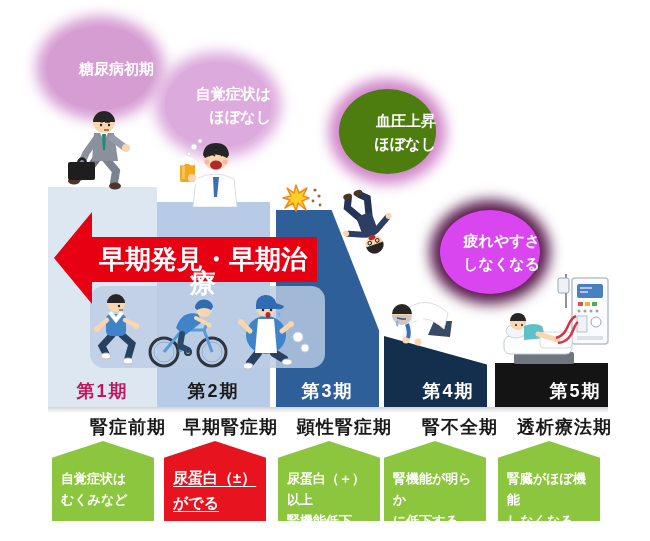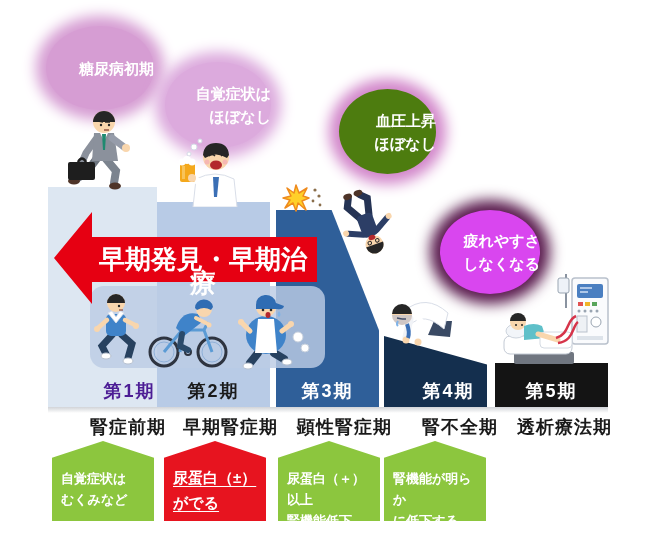--- a/index.html
+++ b/index.html
@@ -20,25 +20,25 @@
   .s3{left:276px;top:210px;width:103px;height:197px;background:#2f5f99;
       clip-path:polygon(0 0,54% 0,100% 61%,100% 100%,0 100%);}
   .s4{left:384px;top:336px;width:103px;height:71px;background:#142f4e;
       clip-path:polygon(0 0,100% 40%,100% 100%,0 100%);}
   .s5{left:495px;top:363px;width:113px;height:44px;background:#141414;}
   .ground-shadow{position:absolute;left:48px;top:407px;width:560px;height:6px;z-index:1;
       background:linear-gradient(to bottom,rgba(90,100,115,.28),rgba(90,100,115,0));}
   
   .period{position:absolute;top:379px;height:24px;font-size:18px;font-weight:bold;
           text-align:center;letter-spacing:2px;z-index:4;}
-  .p1{left:48px;width:109px;color:#4c1d95;margin-left:27px;}
+  .p1{left:48px;width:109px;color:#be185d;}
   .p2{left:157px;width:113px;color:#1a1a1a;}
   .p3{left:276px;width:103px;color:#fff;}
   .p4{left:384px;width:103px;color:#fff;margin-left:13px;}
-  .p5{left:495px;width:113px;color:#fff;}
+  .p5{left:495px;width:113px;color:#fff;padding-left:24px;}
   
   .arrow-svg{position:absolute;left:48px;top:206px;z-index:5;}
   .arrow-label{position:absolute;left:88px;top:247px;width:230px;text-align:center;
           color:#fff;font-weight:bold;font-size:26px;line-height:24px;z-index:6;}
   
   .exercise-panel{position:absolute;left:90px;top:286px;width:235px;height:82px;
           border-radius:14px;background:rgba(188,204,228,.82);z-index:2;}
   
   .fig{position:absolute;z-index:7;}
   
@@ -112,20 +112,24 @@
     <span class="line">尿蛋白（±）</span>
     <span class="line">がでる</span>
   </div>
   <div class="note g c3">
     <span class="line">尿蛋白（＋）以上</span>
     <span class="line">腎機能低下</span>
   </div>
   <div class="note g c4">
     <span class="line">腎機能が明らか</span>
     <span class="line">に低下する</span>
+  </div>
+  <div class="note g c5">
+    <span class="line">腎臓がほぼ機能</span>
+    <span class="line">しなくなる</span>
   </div>
 
   <svg class="fig" style="left:56px;top:107px" width="88" height="85" viewBox="0 0 88 85">
     <path d="M42 50 L30 66 L20 72" stroke="#6e7680" stroke-width="8" fill="none" stroke-linecap="round"></path>
     <ellipse cx="18" cy="74" rx="6" ry="3.5" fill="#4e3428"></ellipse>
     <path d="M50 52 L60 64 L58 76" stroke="#7b838e" stroke-width="8" fill="none" stroke-linecap="round"></path>
     <ellipse cx="59" cy="79" rx="6" ry="3.5" fill="#4e3428"></ellipse>
     <path d="M40 32 L30 46 L27 53" stroke="#8b919c" stroke-width="7" fill="none" stroke-linecap="round"></path>
     <rect x="12" y="55" width="27" height="18" rx="2" fill="#1e1e1e"></rect>
     <path d="M22 55 q4 -7 8 0" stroke="#1e1e1e" fill="none" stroke-width="2.5"></path>

